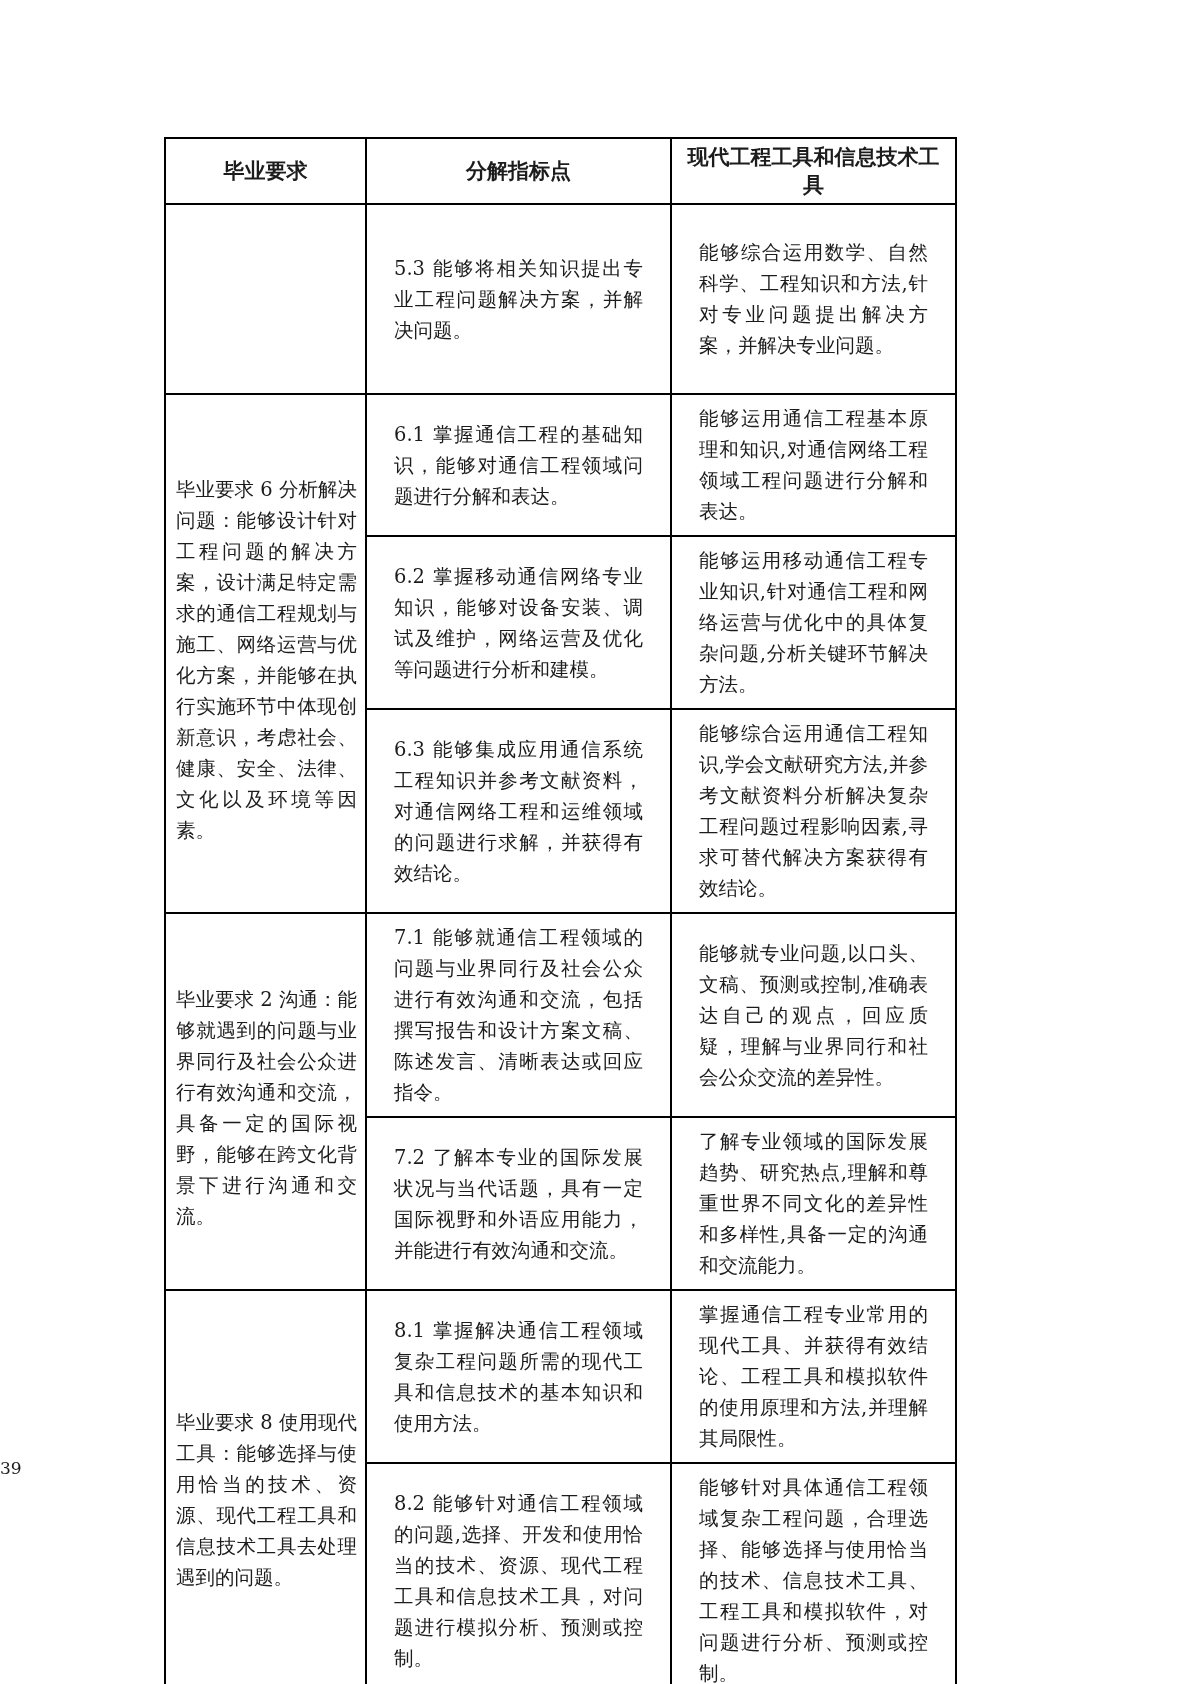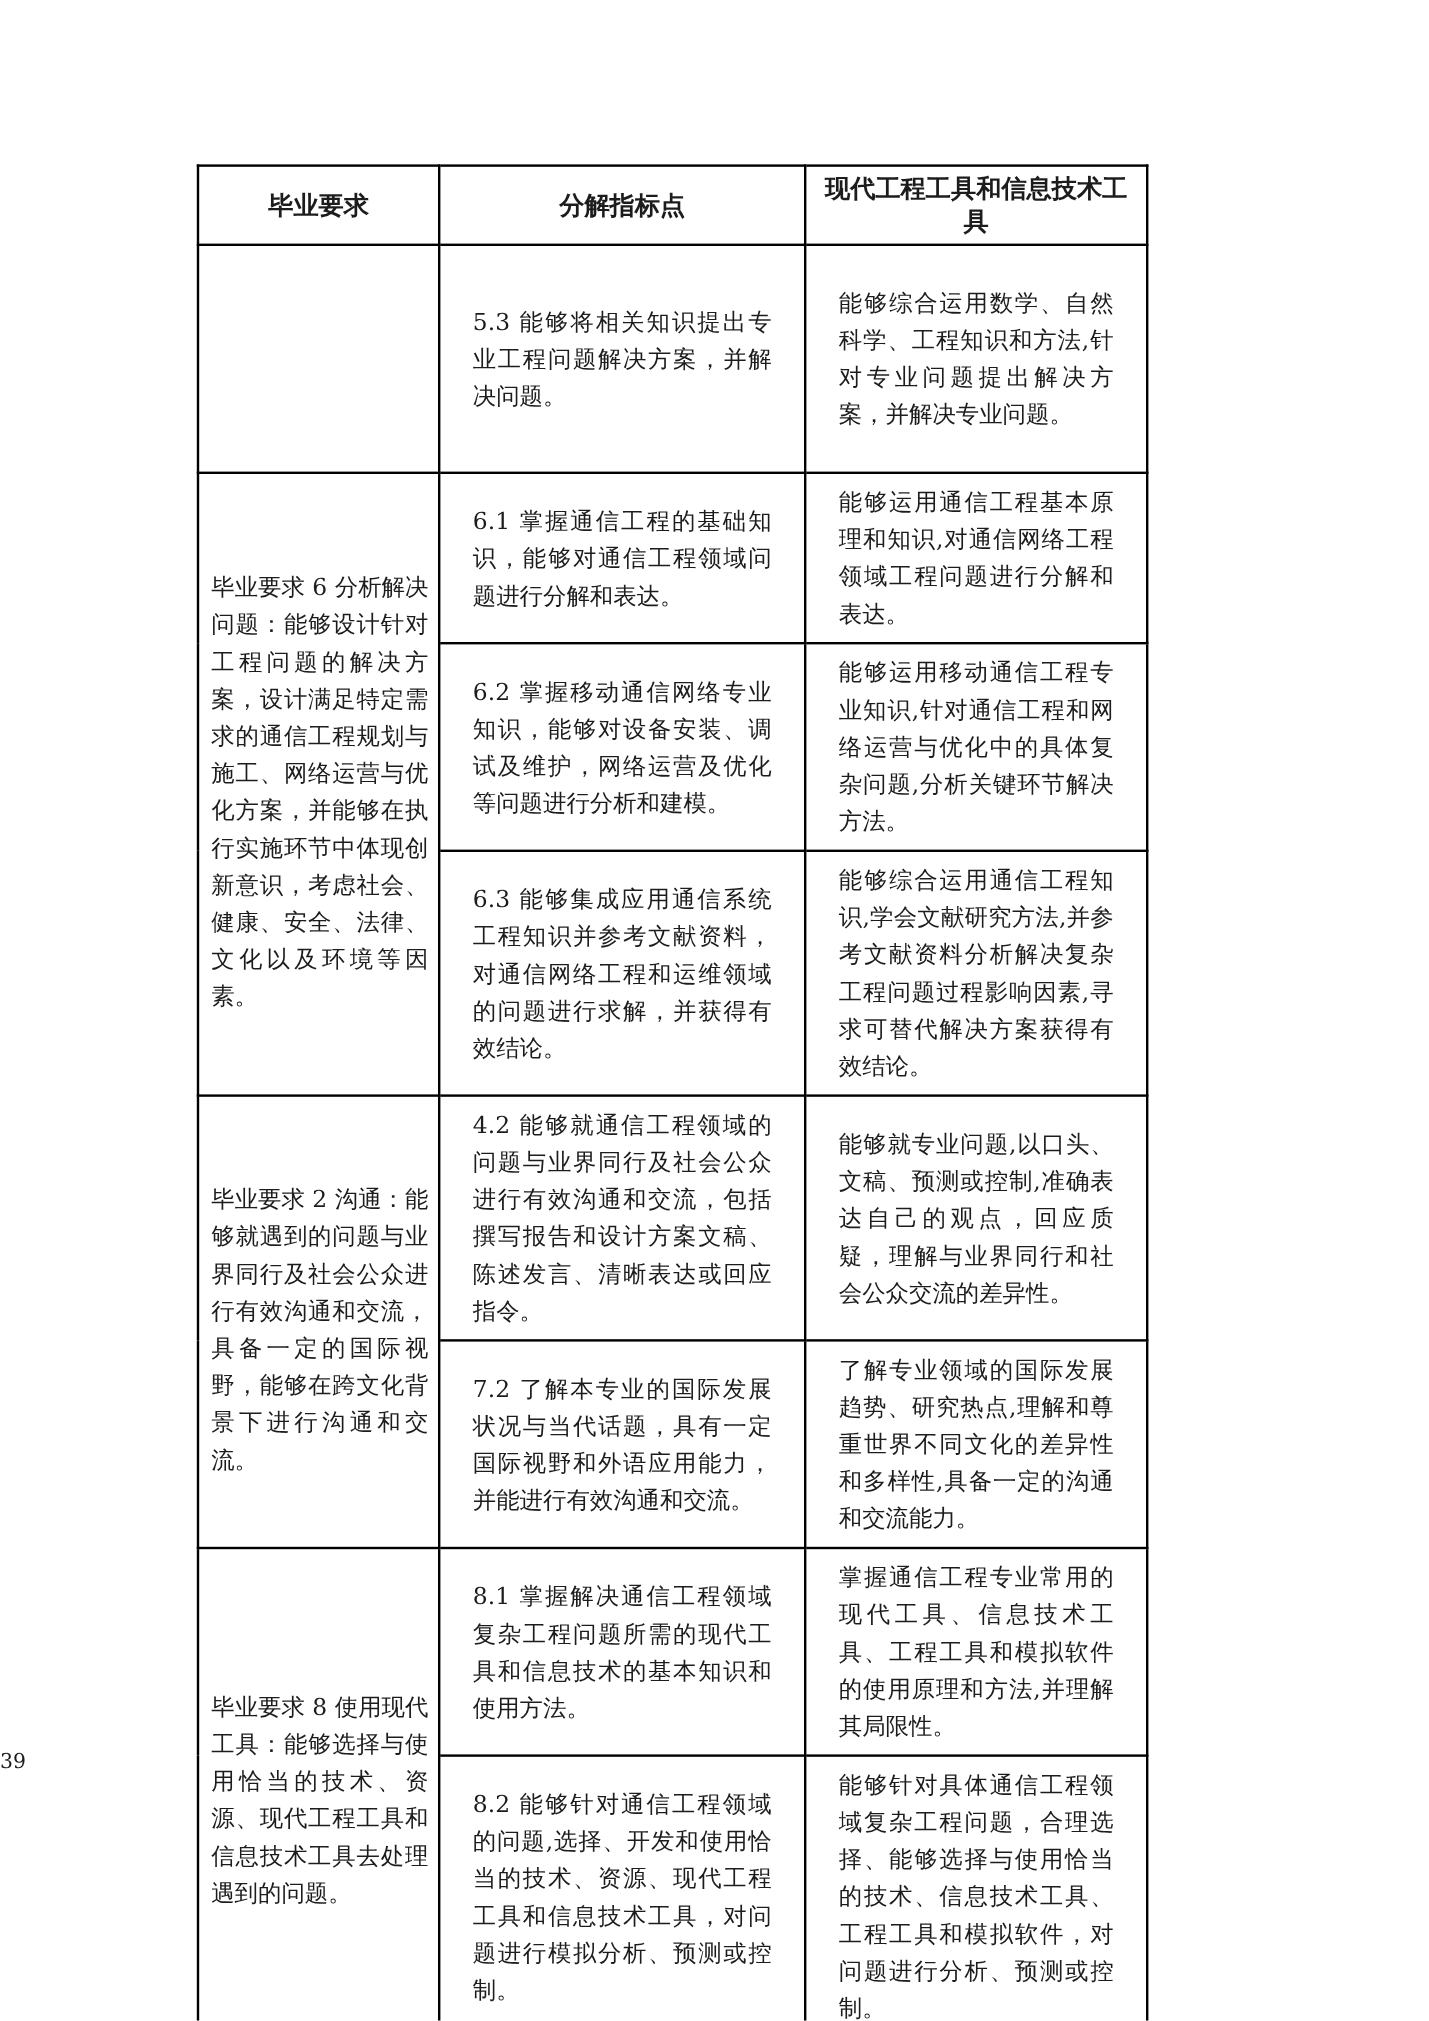--- a/index.html
+++ b/index.html
@@ -100,32 +100,32 @@
       <td class="ind-cell">6.2 掌握移动通信网络专业知识，能够对设备安装、调试及维护，网络运营及优化等问题进行分析和建模。</td>
       <td class="int-cell">能够运用移动通信工程专业知识,针对通信工程和网络运营与优化中的具体复杂问题,分析关键环节解决方法。</td>
     </tr>
     <tr class="r-63">
       <td class="ind-cell">6.3 能够集成应用通信系统工程知识并参考文献资料，对通信网络工程和运维领域的问题进行求解，并获得有效结论。</td>
       <td class="int-cell">能够综合运用通信工程知识,学会文献研究方法,并参考文献资料分析解决复杂工程问题过程影响因素,寻求可替代解决方案获得有效结论。</td>
     </tr>
 
     <tr class="r-71">
       <td class="req-cell" rowspan="2">毕业要求 2 沟通：能够就遇到的问题与业界同行及社会公众进行有效沟通和交流，具备一定的国际视野，能够在跨文化背景下进行沟通和交流。</td>
-      <td class="ind-cell">4.2 能够就通信工程领域的问题与业界同行及社会公众进行有效沟通和交流，包括撰写报告和设计方案文稿、陈述发言、清晰表达或回应指令。</td>
+      <td class="ind-cell">7.1 能够就通信工程领域的问题与业界同行及社会公众进行有效沟通和交流，包括撰写报告和设计方案文稿、陈述发言、清晰表达或回应指令。</td>
       <td class="int-cell">能够就专业问题,以口头、文稿、预测或控制,准确表达自己的观点，回应质疑，理解与业界同行和社会公众交流的差异性。</td>
     </tr>
     <tr class="r-72">
       <td class="ind-cell">7.2 了解本专业的国际发展状况与当代话题，具有一定国际视野和外语应用能力，并能进行有效沟通和交流。</td>
       <td class="int-cell">了解专业领域的国际发展趋势、研究热点,理解和尊重世界不同文化的差异性和多样性,具备一定的沟通和交流能力。</td>
     </tr>
 
     <tr class="r-81">
       <td class="req-cell" rowspan="2">毕业要求 8 使用现代工具：能够选择与使用恰当的技术、资源、现代工程工具和信息技术工具去处理遇到的问题。</td>
       <td class="ind-cell">8.1 掌握解决通信工程领域复杂工程问题所需的现代工具和信息技术的基本知识和使用方法。</td>
-      <td class="int-cell">掌握通信工程专业常用的现代工具、信息技术工具、工程工具和模拟软件的使用原理和方法,并理解其局限性。</td>
+      <td class="int-cell">掌握通信工程专业常用的现代工具、并获得有效结论、工程工具和模拟软件的使用原理和方法,并理解其局限性。</td>
     </tr>
     <tr class="r-82">
       <td class="ind-cell">8.2 能够针对通信工程领域的问题,选择、开发和使用恰当的技术、资源、现代工程工具和信息技术工具，对问题进行模拟分析、预测或控制。</td>
       <td class="int-cell">能够针对具体通信工程领域复杂工程问题，合理选择、能够选择与使用恰当的技术、信息技术工具、工程工具和模拟软件，对问题进行分析、预测或控制。</td>
     </tr>
   </tbody>
     </table>
 
   <div class="page-number">39</div>
 

